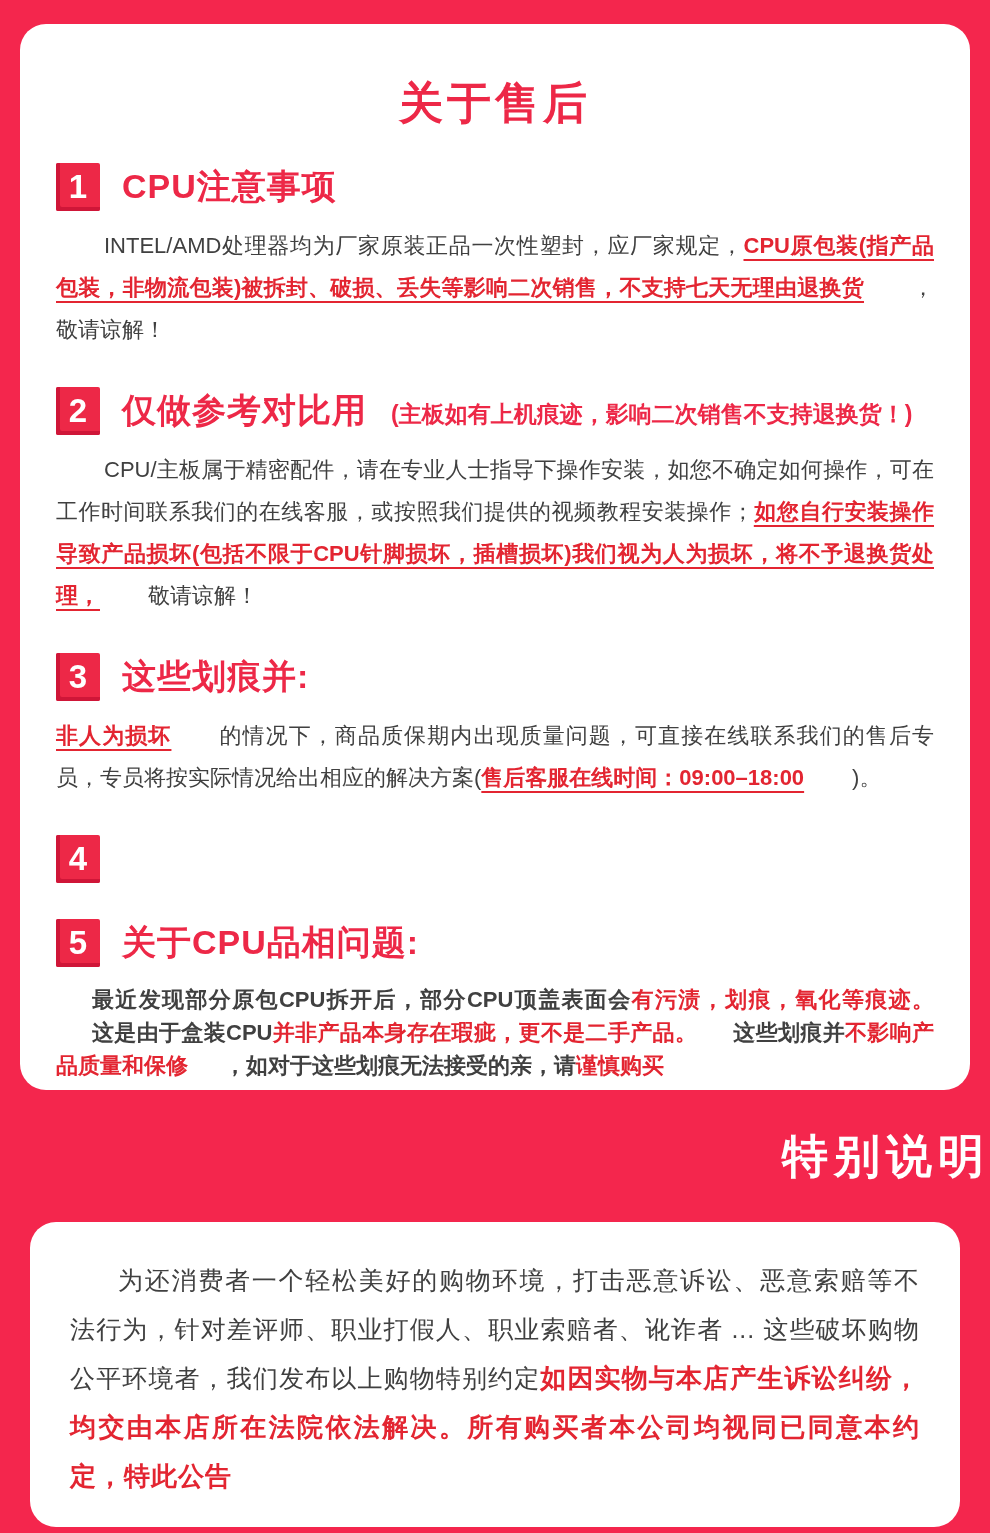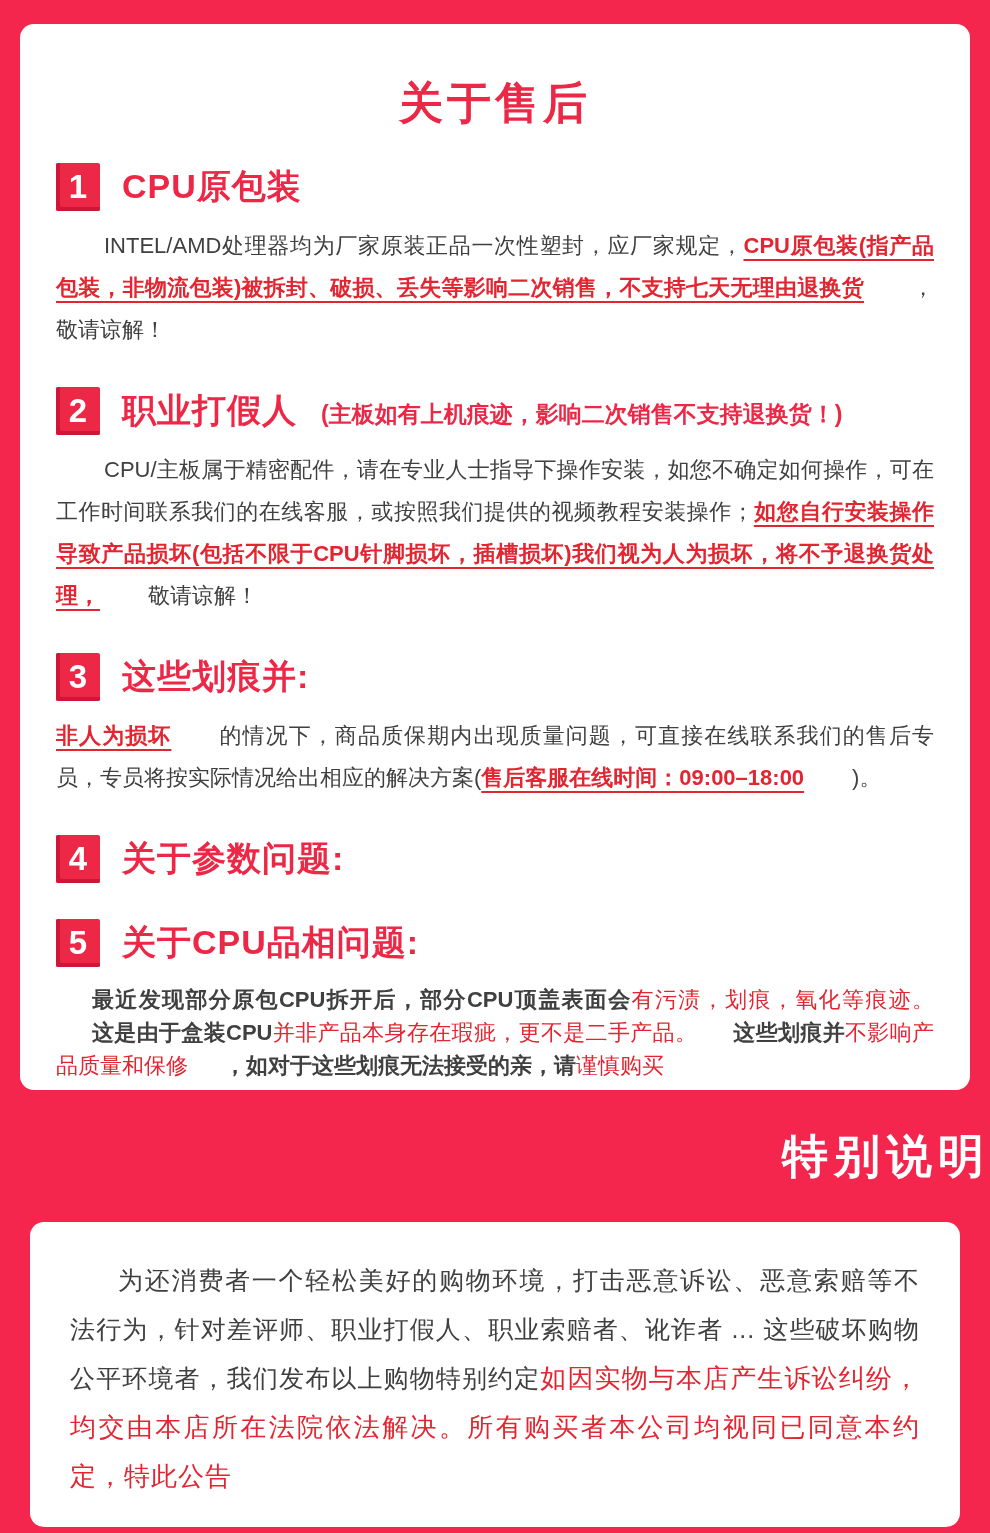--- a/index.html
+++ b/index.html
@@ -16,21 +16,21 @@
   body{
     height:1533px;
     overflow:hidden;
     background:var(--frame-red);
     font-family:"Liberation Sans","DejaVu Sans",sans-serif;
     color:var(--dark-text);
   }
   .page{width:990px;height:1533px;position:relative;}
   .card{
     background:var(--card-white);
-    border-radius:14px;
+    border-radius:26px;
   }
   .card-aftersales{
     margin:24px 20px 0 20px;
     padding:50px 36px 8px 36px;
   }
   .page-title{
     text-align:center;
     font-size:44px;
     font-weight:bold;
     color:var(--header-red);
@@ -76,21 +76,21 @@
     line-height:42px;
     text-align:justify;
   }
   .sec-body.tight{
     line-height:33px;
     font-weight:bold;
     margin-top:16px;
   }
   .seg-normal{color:var(--dark-text);margin-left:48px;}
   .seg-bold{color:var(--dark-text);font-weight:bold;margin-left:36px;}
-  .seg-red-bold{color:var(--highlight-red);font-weight:normal;margin-top:12px;}
+  .seg-red-bold{color:var(--highlight-red);font-weight:bold;margin-top:12px;}
   .seg-red-underline{
     color:var(--highlight-red);
     font-weight:bold;
     text-decoration:underline;
     text-decoration-thickness:2px;
     text-underline-offset:6px;
   }
   .special-title{
     margin-top:36px;
     text-align:right;
@@ -115,46 +115,45 @@
 <body>
 
 <div class="page">
 
   <div class="card card-aftersales">
     <h1 class="page-title">关于售后</h1>
 
     <section class="sec">
       <div class="sec-header">
         <span class="badge">1</span>
-        <span class="sec-title">CPU原包装</span>
+        <span class="sec-title">CPU注意事项</span>
       </div>
       <p class="sec-body"><span class="seg-normal">INTEL/AMD处理器均为厂家原装正品一次性塑封，应厂家规定，</span><span class="seg-red-underline">CPU原包装(指产品包装，非物流包装)被拆封、破损、丢失等影响二次销售，不支持七天无理由退换货</span><span class="seg-normal">，敬请谅解！</span></p>
     </section>
 
     <section class="sec">
       <div class="sec-header">
         <span class="badge">2</span>
-        <span class="sec-title">职业打假人</span>
+        <span class="sec-title">仅做参考对比用</span>
         <span class="sec-subtitle">(主板如有上机痕迹，影响二次销售不支持退换货！)</span>
       </div>
       <p class="sec-body"><span class="seg-normal">CPU/主板属于精密配件，请在专业人士指导下操作安装，如您不确定如何操作，可在工作时间联系我们的在线客服，或按照我们提供的视频教程安装操作；</span><span class="seg-red-underline">如您自行安装操作导致产品损坏(包括不限于CPU针脚损坏，插槽损坏)我们视为人为损坏，将不予退换货处理，</span><span class="seg-normal">敬请谅解！</span></p>
     </section>
 
     <section class="sec">
       <div class="sec-header">
         <span class="badge">3</span>
         <span class="sec-title">这些划痕并:</span>
       </div>
       <p class="sec-body"><span class="seg-red-underline">非人为损坏</span><span class="seg-normal">的情况下，商品质保期内出现质量问题，可直接在线联系我们的售后专员，专员将按实际情况给出相应的解决方案(</span><span class="seg-red-underline">售后客服在线时间：09:00–18:00</span><span class="seg-normal">)。</span></p>
     </section>
 
     <section class="sec">
       <div class="sec-header">
         <span class="badge">4</span>
-        <span class="sec-title">关于参数问题:</span>
       </div>
     </section>
 
     <section class="sec">
       <div class="sec-header">
         <span class="badge">5</span>
         <span class="sec-title">关于CPU品相问题:</span>
       </div>
       <p class="sec-body tight"><span class="seg-bold">最近发现部分原包CPU拆开后，部分CPU顶盖表面会</span><span class="seg-red-bold">有污渍，划痕，氧化等痕迹。</span><span class="seg-bold">这是由于盒装CPU</span><span class="seg-red-bold">并非产品本身存在瑕疵，更不是二手产品。</span><span class="seg-bold">这些划痕并</span><span class="seg-red-bold">不影响产品质量和保修</span><span class="seg-bold">，如对于这些划痕无法接受的亲，请</span><span class="seg-red-bold">谨慎购买</span></p>
     </section>

